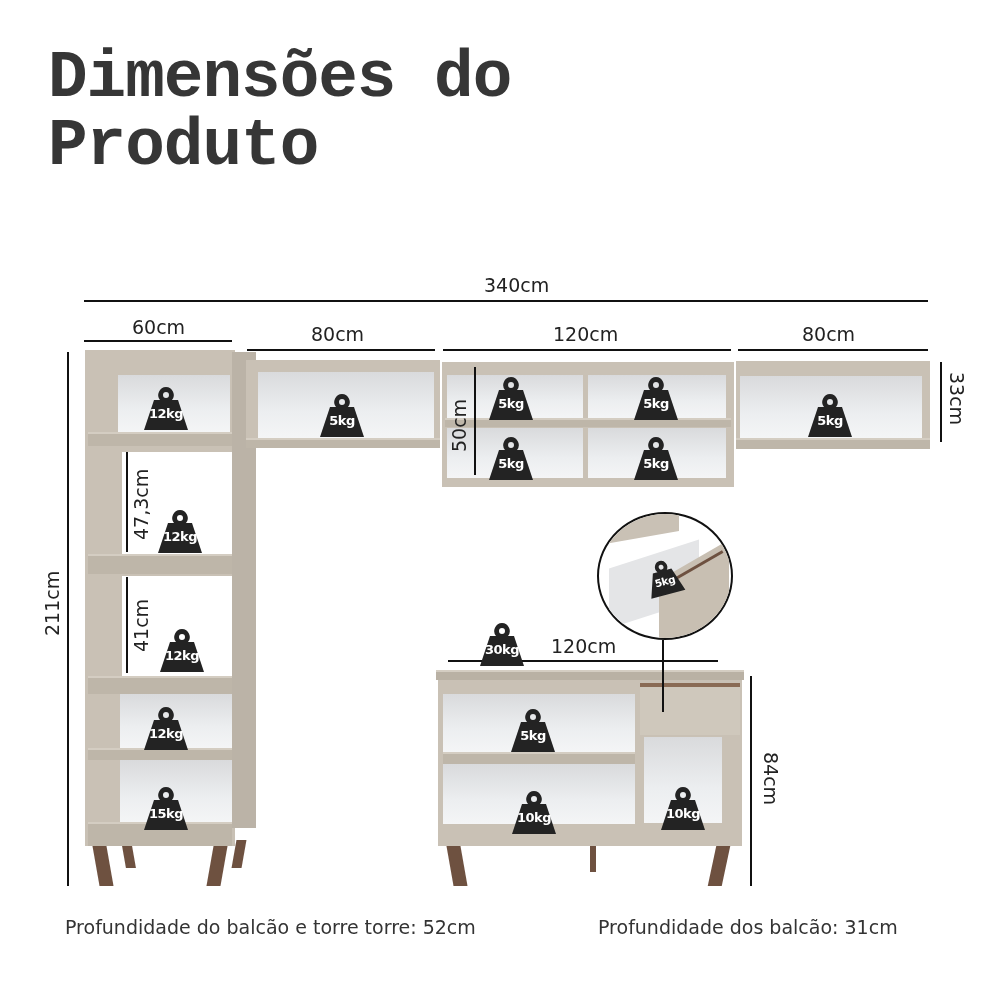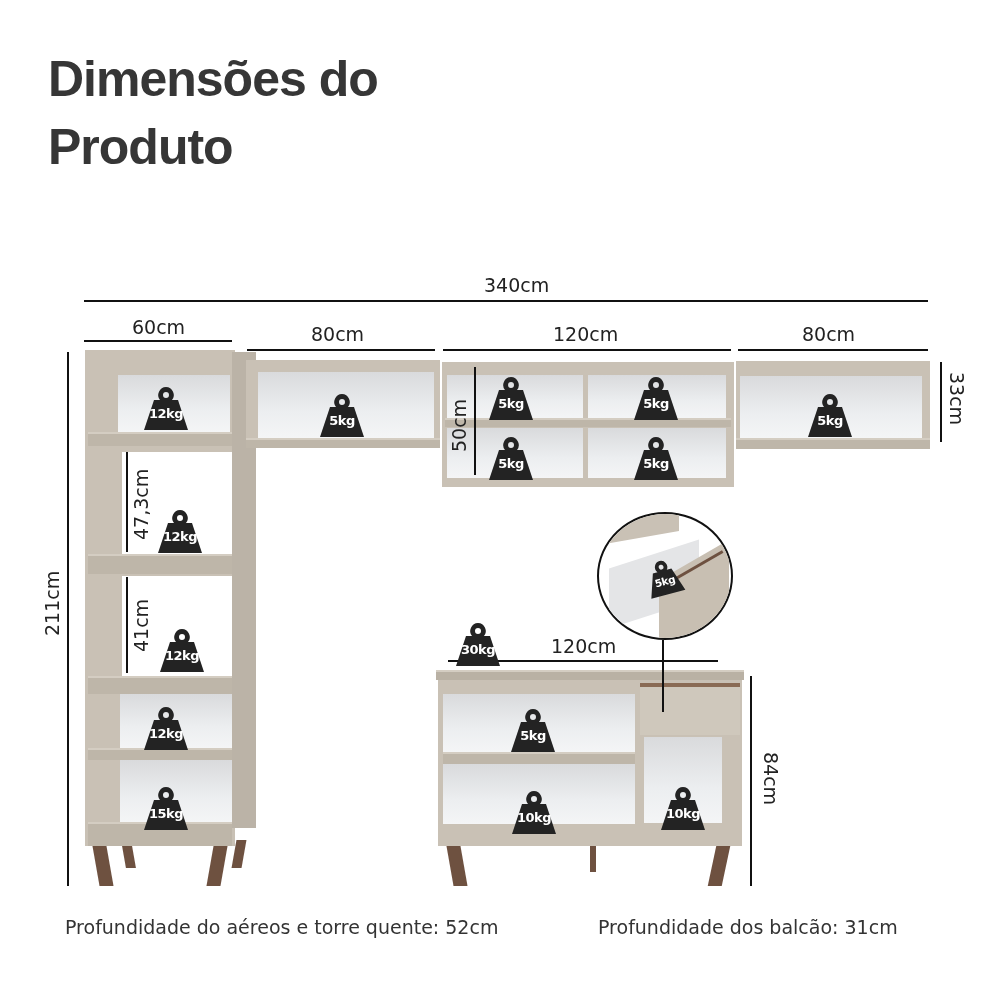--- a/index.html
+++ b/index.html
@@ -1,17 +1,17 @@
 <!DOCTYPE html>
 <html><head>
 <meta charset="utf-8">
 <style>
   html, body { margin:0; padding:0; background:#ffffff; }
   body { width:1000px; height:1000px; position:relative; overflow:hidden; font-family:"Liberation Sans", sans-serif; color:#333; }
-  .title { position:absolute; left:48px; top:45px; font-family:Liberation Sans, sans-serif; font-weight:bold; font-size:50px; line-height:68px; color:#363636; letter-spacing:-1px; }
+  .title { position:absolute; left:48px; top:45px; font-family:Liberation Mono, monospace; font-weight:bold; font-size:66px; line-height:68px; color:#363636; letter-spacing:-1px; }
   .dim-line { position:absolute; background:#111; }
   .dim-label { position:absolute; font-family:"DejaVu Sans", sans-serif; font-size:19px; color:#222; white-space:nowrap; }
   .vlabel { transform-origin:left top; transform:rotate(-90deg); }
   .vlabel-cw { transform-origin:left top; transform:rotate(90deg); }
   .panel { position:absolute; background:#c9c1b5; }
   .inner { position:absolute; background:linear-gradient(180deg,#d9dadc 0%,#eceef0 60%,#f4f5f6 100%); }
   .inner.white { background:#ffffff; }
   .shelf { position:absolute; background:#beb6a9; border-top:2px solid #d4cdc2; box-sizing:border-box; }
   .side { position:absolute; background:#b5ada1; }
   .leg { position:absolute; background:#6e5140; }
@@ -188,21 +188,21 @@
     <span>5kg</span>
   </div>
 
 <div class="weight" style="left:806px; top:393px;">
     <svg viewBox="0 0 48 46">
       <path d="M24 1a8 8 0 0 1 6 13h6l10 30H2L12 14h6A8 8 0 0 1 24 1zm0 5a3 3 0 1 0 0 6 3 3 0 0 0 0-6z" fill="#232323"></path>
     </svg>
     <span>5kg</span>
   </div>
 
-<div class="weight" style="left:454px; top:622px;">
+<div class="weight" style="left:478px; top:622px;">
     <svg viewBox="0 0 48 46">
       <path d="M24 1a8 8 0 0 1 6 13h6l10 30H2L12 14h6A8 8 0 0 1 24 1zm0 5a3 3 0 1 0 0 6 3 3 0 0 0 0-6z" fill="#232323"></path>
     </svg>
     <span>30kg</span>
   </div>
 <div class="weight" style="left:509px; top:708px;">
     <svg viewBox="0 0 48 46">
       <path d="M24 1a8 8 0 0 1 6 13h6l10 30H2L12 14h6A8 8 0 0 1 24 1zm0 5a3 3 0 1 0 0 6 3 3 0 0 0 0-6z" fill="#232323"></path>
     </svg>
     <span>5kg</span>
@@ -220,14 +220,14 @@
     <span>10kg</span>
   </div>
 
 <div class="weight" style="left:640px; top:555px; transform:rotate(-15deg) scale(0.8);">
     <svg viewBox="0 0 48 46">
       <path d="M24 1a8 8 0 0 1 6 13h6l10 30H2L12 14h6A8 8 0 0 1 24 1zm0 5a3 3 0 1 0 0 6 3 3 0 0 0 0-6z" fill="#232323"></path>
     </svg>
     <span>5kg</span>
   </div>
 
-<div class="footer" style="left:65px;">Profundidade do aéreos e torre quente: 52cm</div>
+<div class="footer" style="left:65px;">Profundidade do balcão e torre torre: 52cm</div>
 <div class="footer" style="left:598px;">Profundidade dos balcão: 31cm</div>
 
 </body></html>

